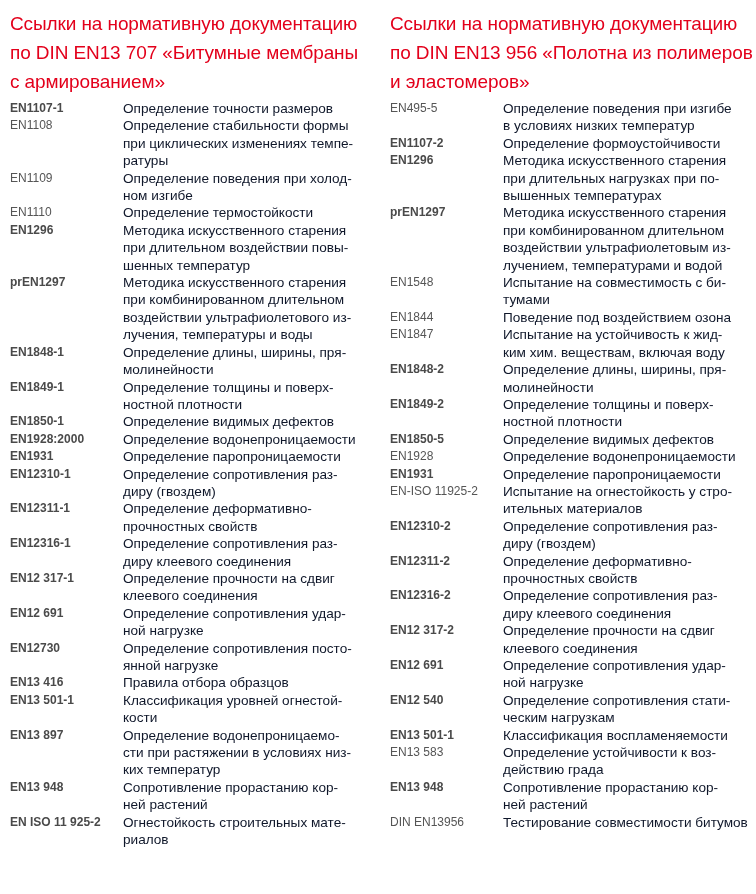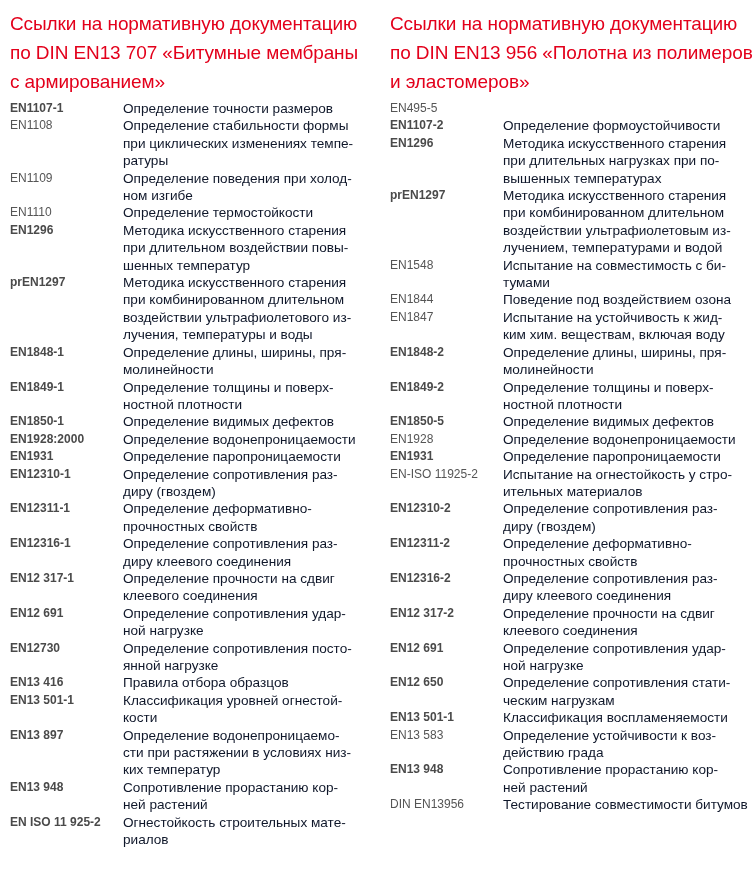--- a/index.html
+++ b/index.html
@@ -159,20 +159,22 @@
     </div>
 </div>
 
 <div class="col col-right">
   <h2 class="heading" style="white-space: pre-line;">Ссылки на нормативную документацию
 по DIN EN13 956 «Полотна из полимеров
 и эластомеров»</h2>
   <div class="entries">
       <div class="entry">
         <span class="code">EN495-5</span>
+        <span class="desc">Определение поведения при изгибе
+в условиях низких температур</span>
       </div>
       <div class="entry">
         <span class="code bold">EN1107-2</span>
         <span class="desc">Определение формоустойчивости</span>
       </div>
       <div class="entry">
         <span class="code bold">EN1296</span>
         <span class="desc">Методика искусственного старения
 при длительных нагрузках при по-
 вышенных температурах</span>
@@ -244,21 +246,21 @@
         <span class="code bold">EN12 317-2</span>
         <span class="desc">Определение прочности на сдвиг
 клеевого соединения</span>
       </div>
       <div class="entry">
         <span class="code bold">EN12 691</span>
         <span class="desc">Определение сопротивления удар-
 ной нагрузке</span>
       </div>
       <div class="entry">
-        <span class="code bold">EN12 650</span>
+        <span class="code bold">EN12 540</span>
         <span class="desc">Определение сопротивления стати-
 ческим нагрузкам</span>
       </div>
       <div class="entry">
         <span class="code bold">EN13 501-1</span>
         <span class="desc">Классификация воспламеняемости</span>
       </div>
       <div class="entry">
         <span class="code">EN13 583</span>
         <span class="desc">Определение устойчивости к воз-

